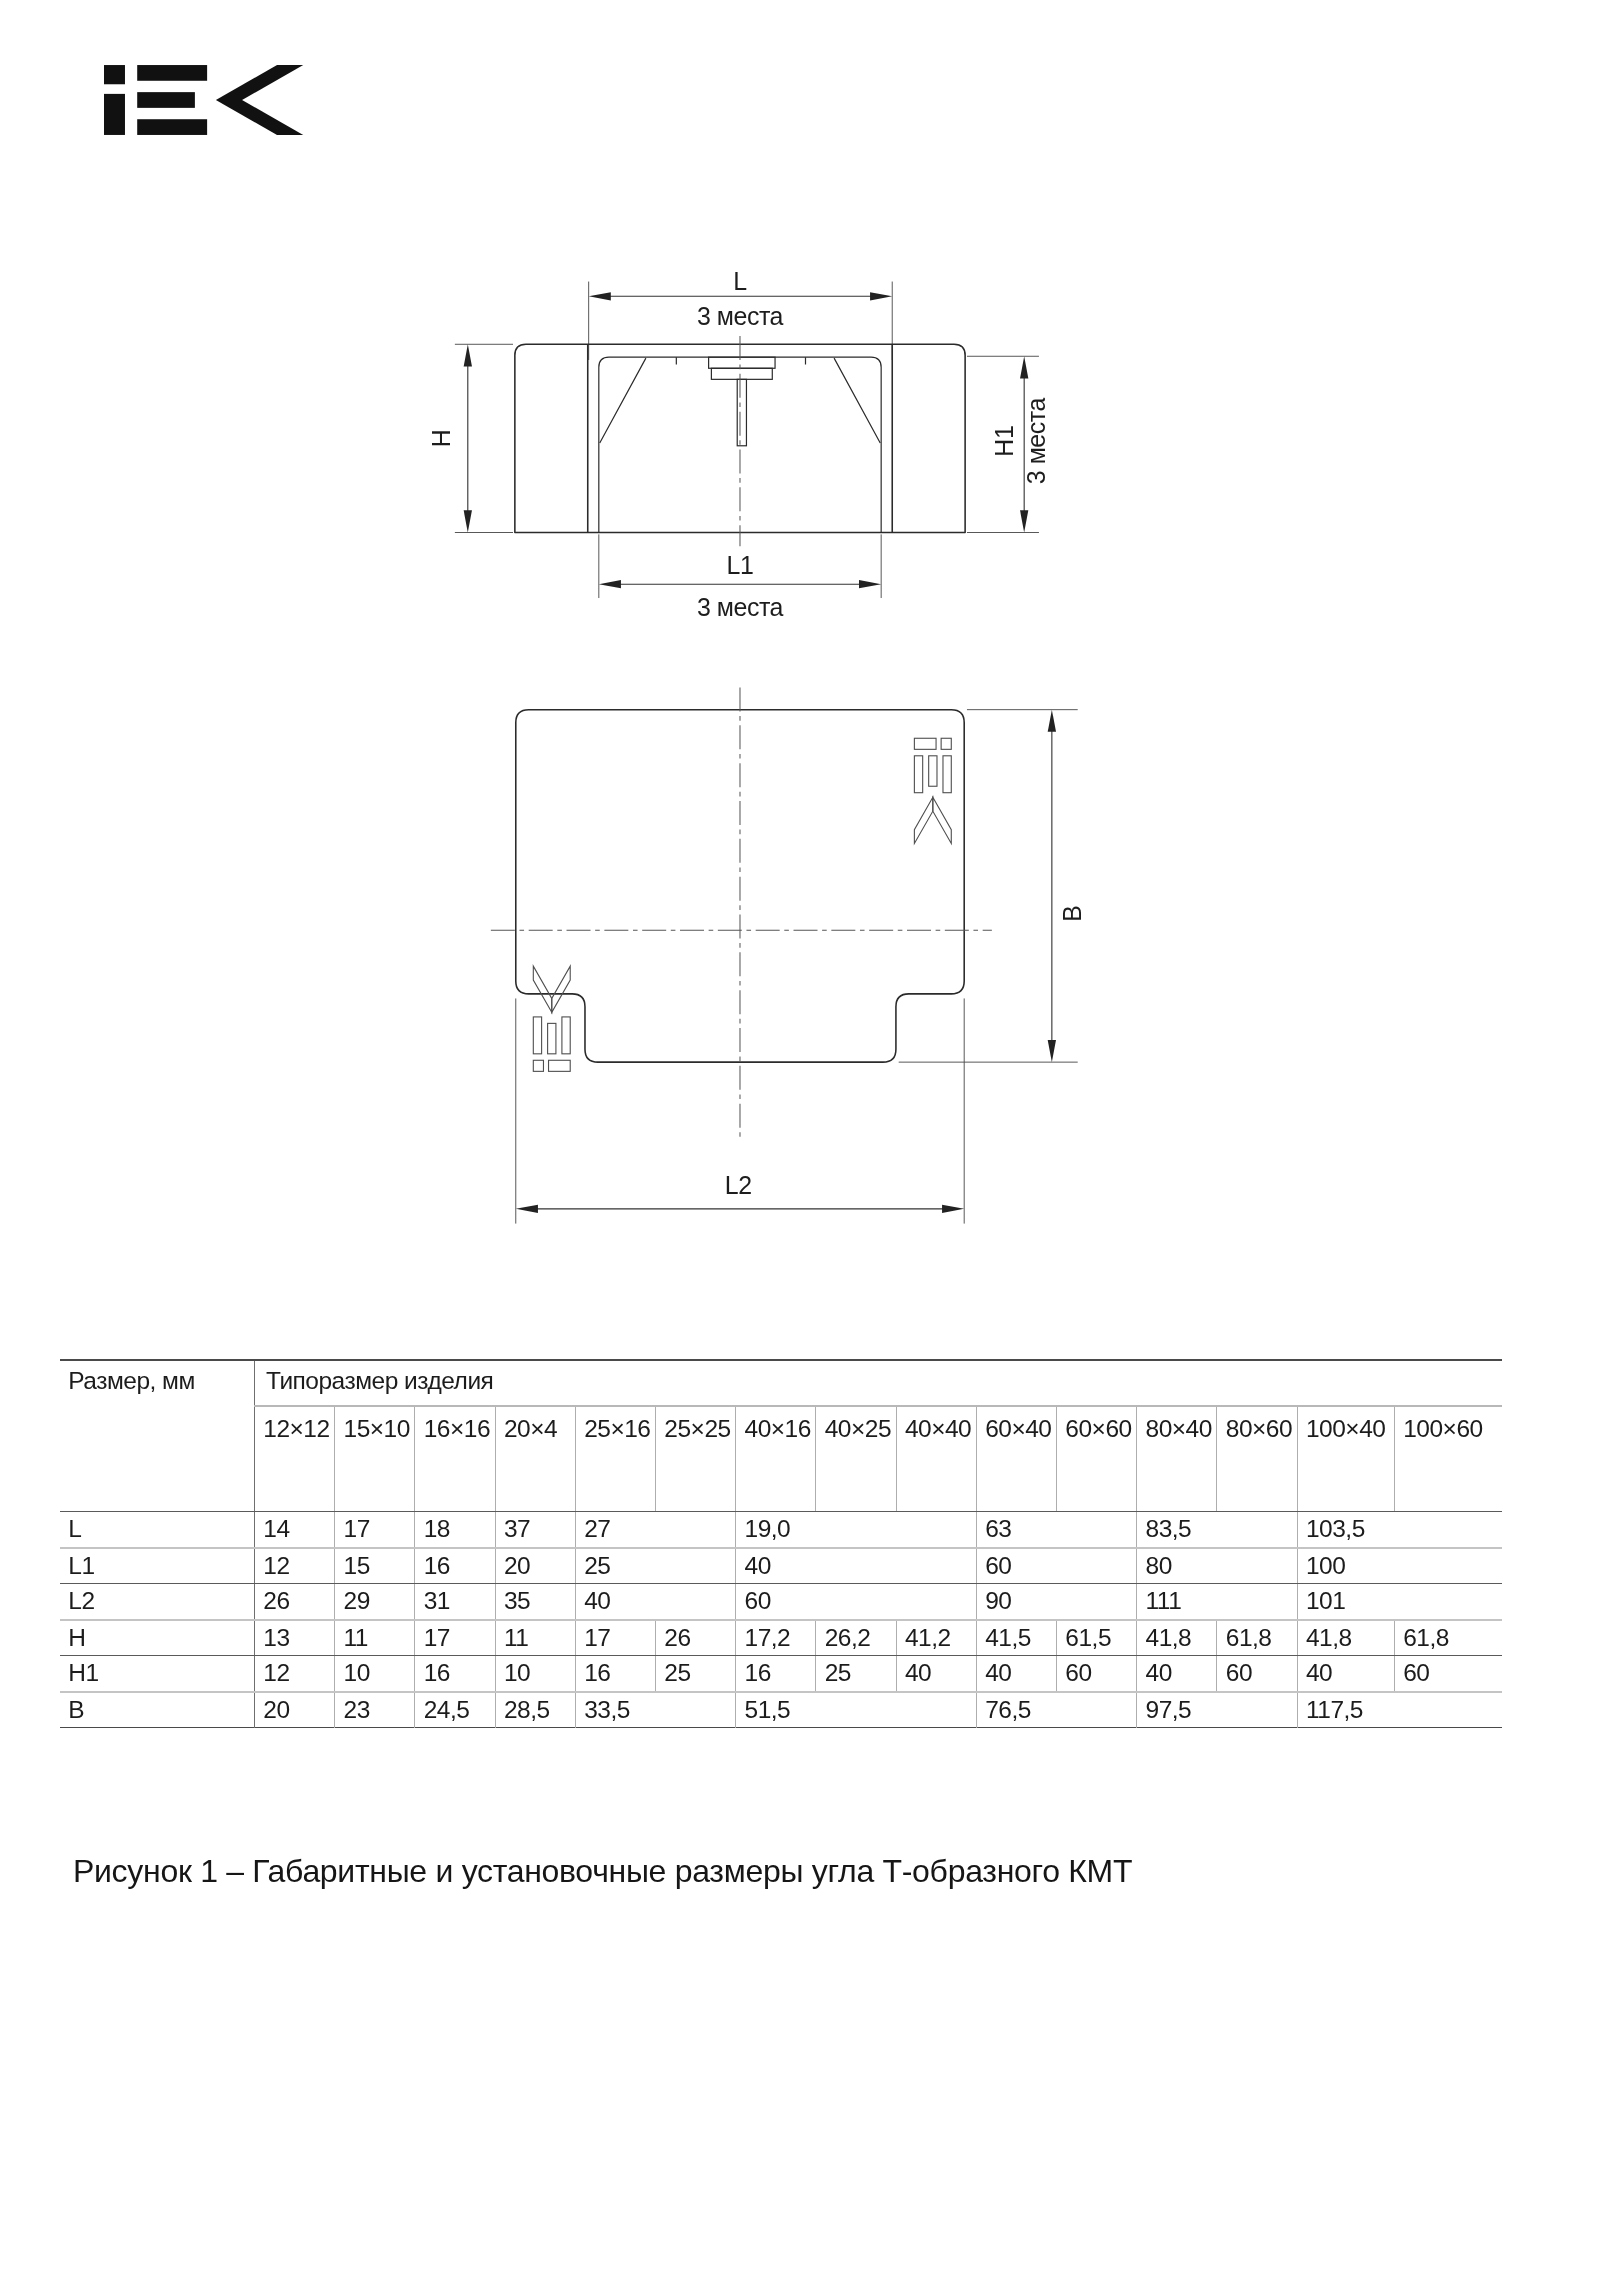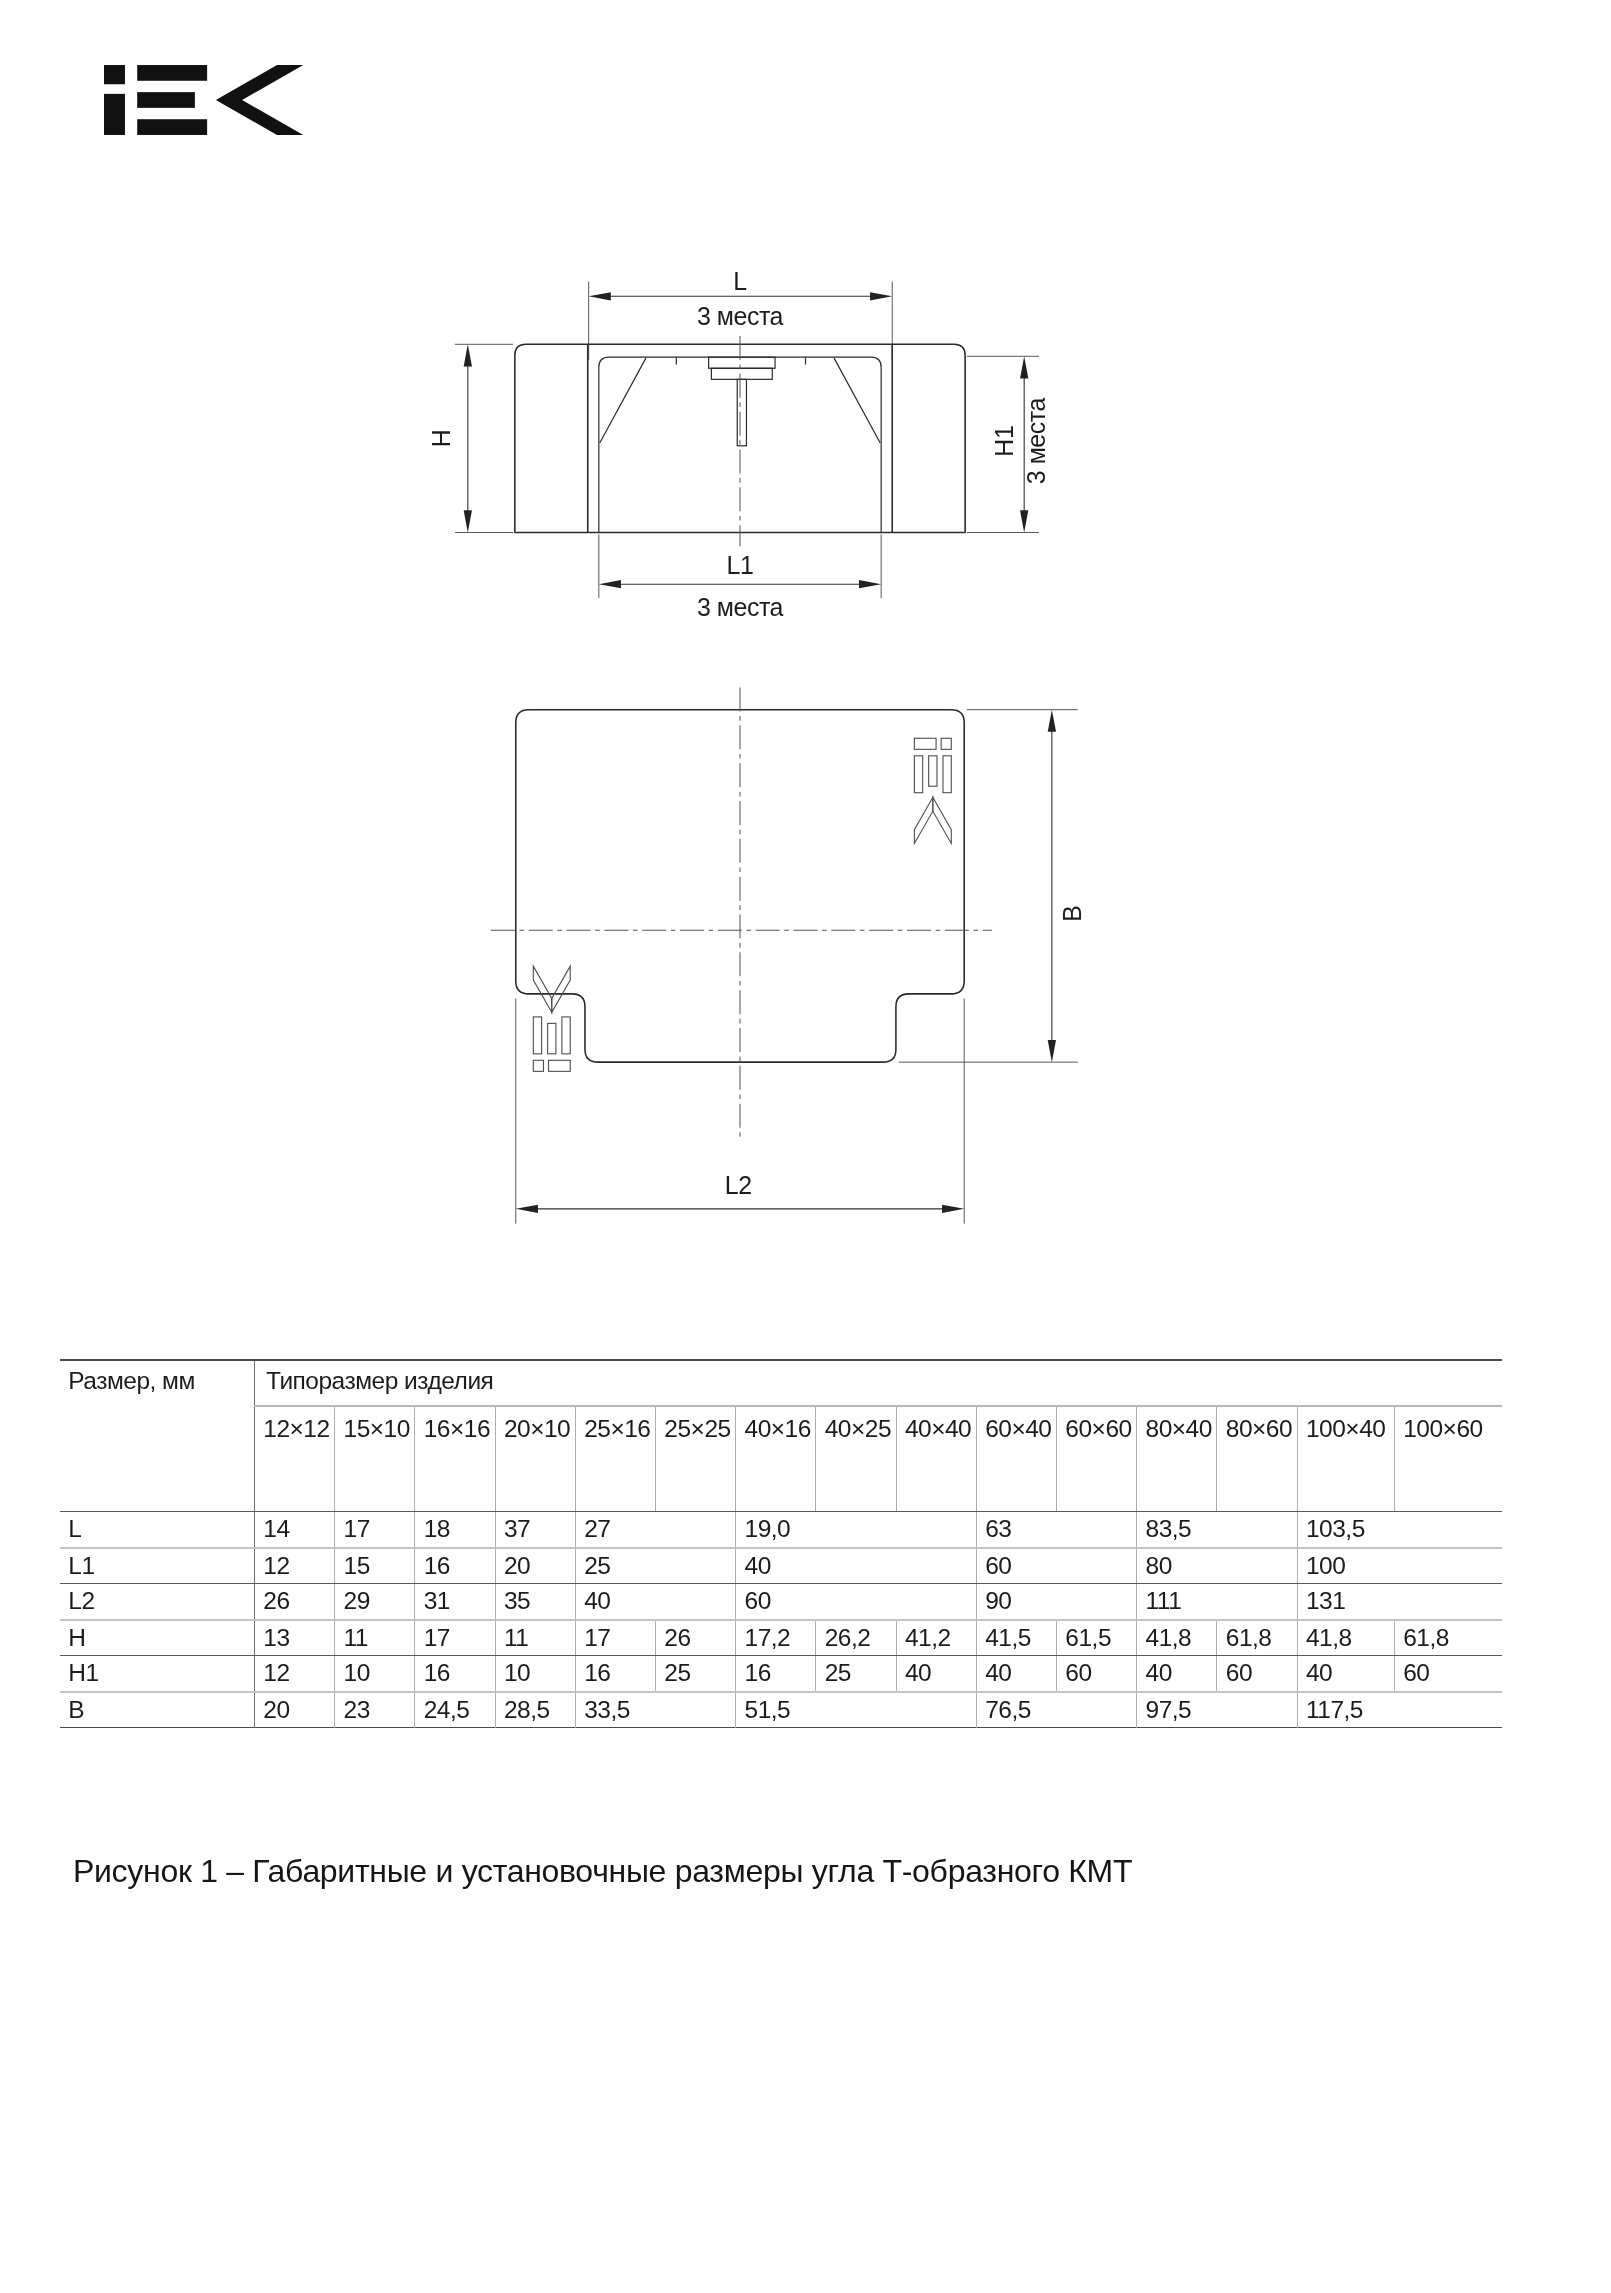--- a/index.html
+++ b/index.html
@@ -175,21 +175,21 @@
     </colgroup>
     <thead>
       <tr>
         <th id="corner-cell" rowspan="2">Размер, мм</th>
         <th id="group-cell" colspan="15">Типоразмер изделия</th>
       </tr>
       <tr id="cols-row">
           <th>12×12</th>
           <th>15×10</th>
           <th>16×16</th>
-          <th>20×10</th>
+          <th>20×4</th>
           <th>25×16</th>
           <th>25×25</th>
           <th>40×16</th>
           <th>40×25</th>
           <th>40×40</th>
           <th>60×40</th>
           <th>60×60</th>
           <th>80×40</th>
           <th>80×60</th>
           <th>100×40</th>
@@ -224,21 +224,21 @@
         <tr class="sep-light">
           <th>L2</th>
           <td>26</td>
           <td>29</td>
           <td>31</td>
           <td>35</td>
           <td colspan="2">40</td>
           <td colspan="3">60</td>
           <td colspan="2">90</td>
           <td colspan="2">111</td>
-          <td colspan="2">131</td>
+          <td colspan="2">101</td>
         </tr>
         <tr class="sep-dark">
           <th>H</th>
           <td>13</td>
           <td>11</td>
           <td>17</td>
           <td>11</td>
           <td>17</td>
           <td>26</td>
           <td>17,2</td>

